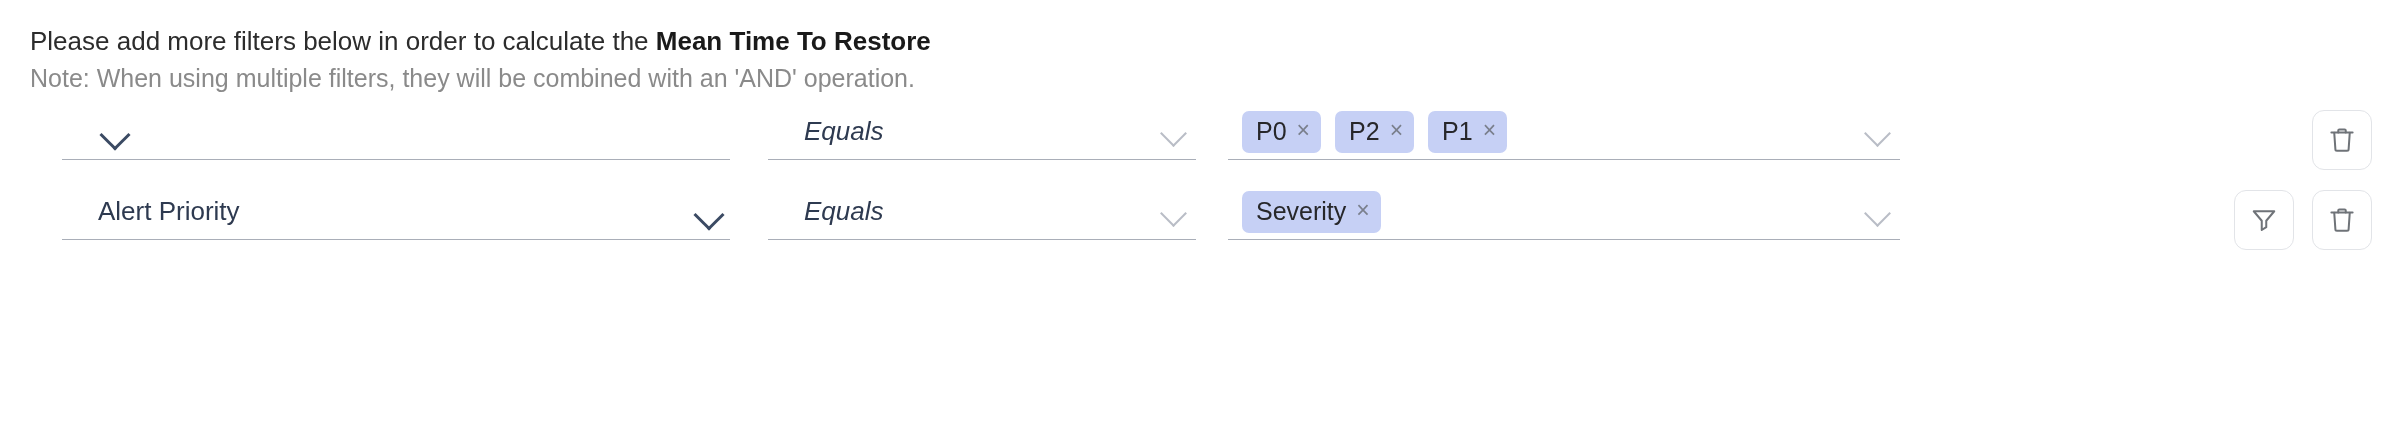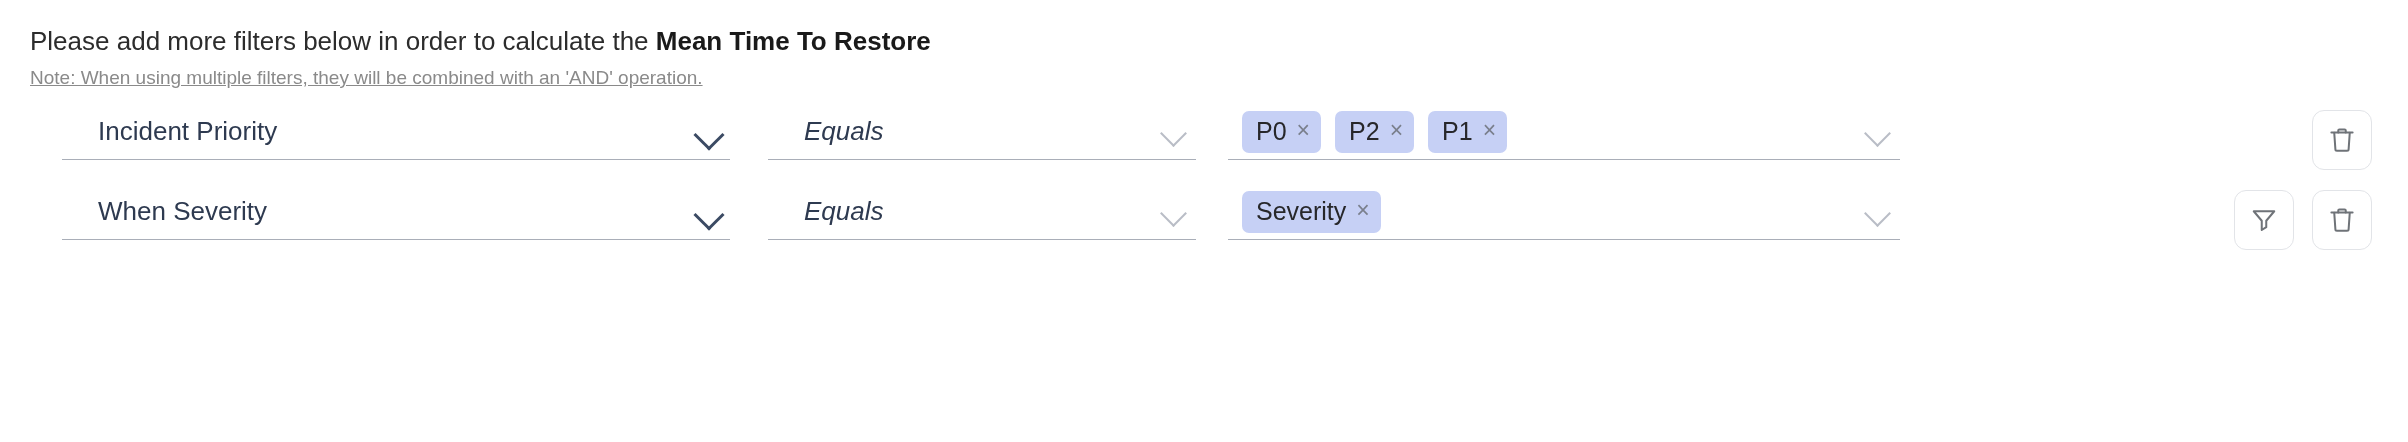--- a/index.html
+++ b/index.html
@@ -15,22 +15,22 @@
   
   .heading {
     position: absolute; left: 30px; top: 24px;
     font-size: 26px; line-height: 34px;
     color: #2c2c2c; white-space: nowrap;
   }
   .heading .bold { font-weight: 700; color:#1a1a1a; }
 
   .note {
     position: absolute; left: 30px; top: 62px;
-    font-size: 19px; line-height: 32px;
-    color: #8a8a8a; white-space: nowrap; text-decoration: underline;
+    font-size: 25px; line-height: 32px;
+    color: #8a8a8a; white-space: nowrap;
   }
 
   
   .rows { position: absolute; left: 0; top: 104px; width: 2408px; }
   .filter-row {
     position: relative;
     height: 80px;
     width: 2408px;
   }
 
@@ -113,21 +113,20 @@
 
   <div class="heading"><span>Please add more filters below in order to calculate the </span><span class="bold">Mean Time To Restore</span></div>
 
   <div class="note">Note: When using multiple filters, they will be combined with an 'AND' operation.</div>
 
   <div class="rows">
 
     <div class="filter-row">
 
       <div class="sel sel-field">
-        <span class="val">Incident Priority</span>
         <span class="chev"></span>
       </div>
 
       <div class="sel sel-op">
         <span class="val">Equals</span>
         <span class="chev light"></span>
       </div>
 
       <div class="sel sel-val">
         <div class="chips">
@@ -154,21 +153,21 @@
             <path d="M9 6V4.3c0-.5.4-.8.9-.8h4.2c.5 0 .9.3.9.8V6"></path>
             <path d="M5.8 6.3l.9 13c0 .7.6 1.2 1.3 1.2h8c.7 0 1.3-.5 1.3-1.2l.9-13"></path>
           </svg>
         </div>
       </div>
     </div>
 
     <div class="filter-row">
 
       <div class="sel sel-field">
-        <span class="val">When Severity</span>
+        <span class="val">Alert Priority</span>
         <span class="chev"></span>
       </div>
 
       <div class="sel sel-op">
         <span class="val">Equals</span>
         <span class="chev light"></span>
       </div>
 
       <div class="sel sel-val">
         <div class="chips">

